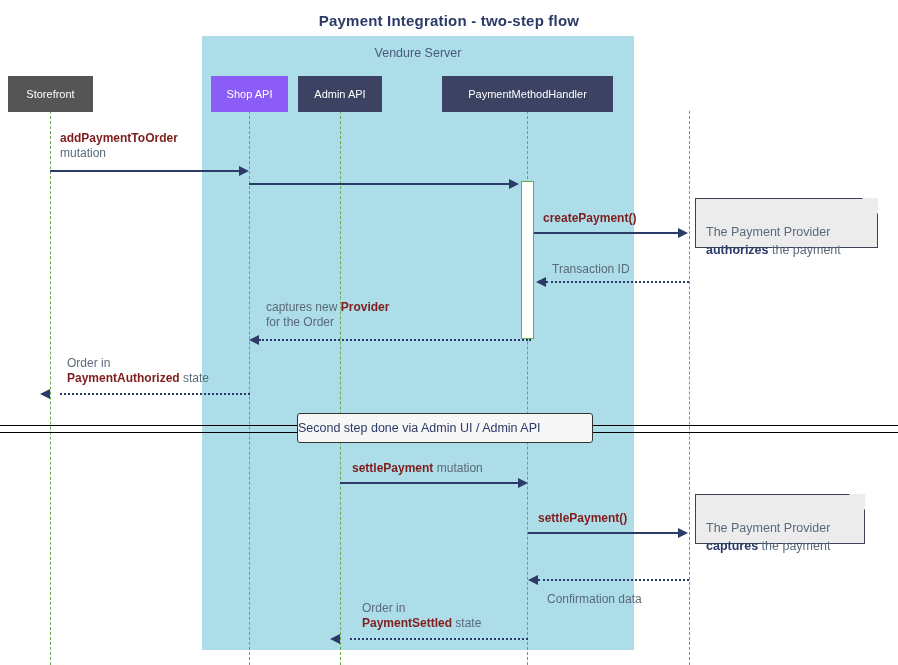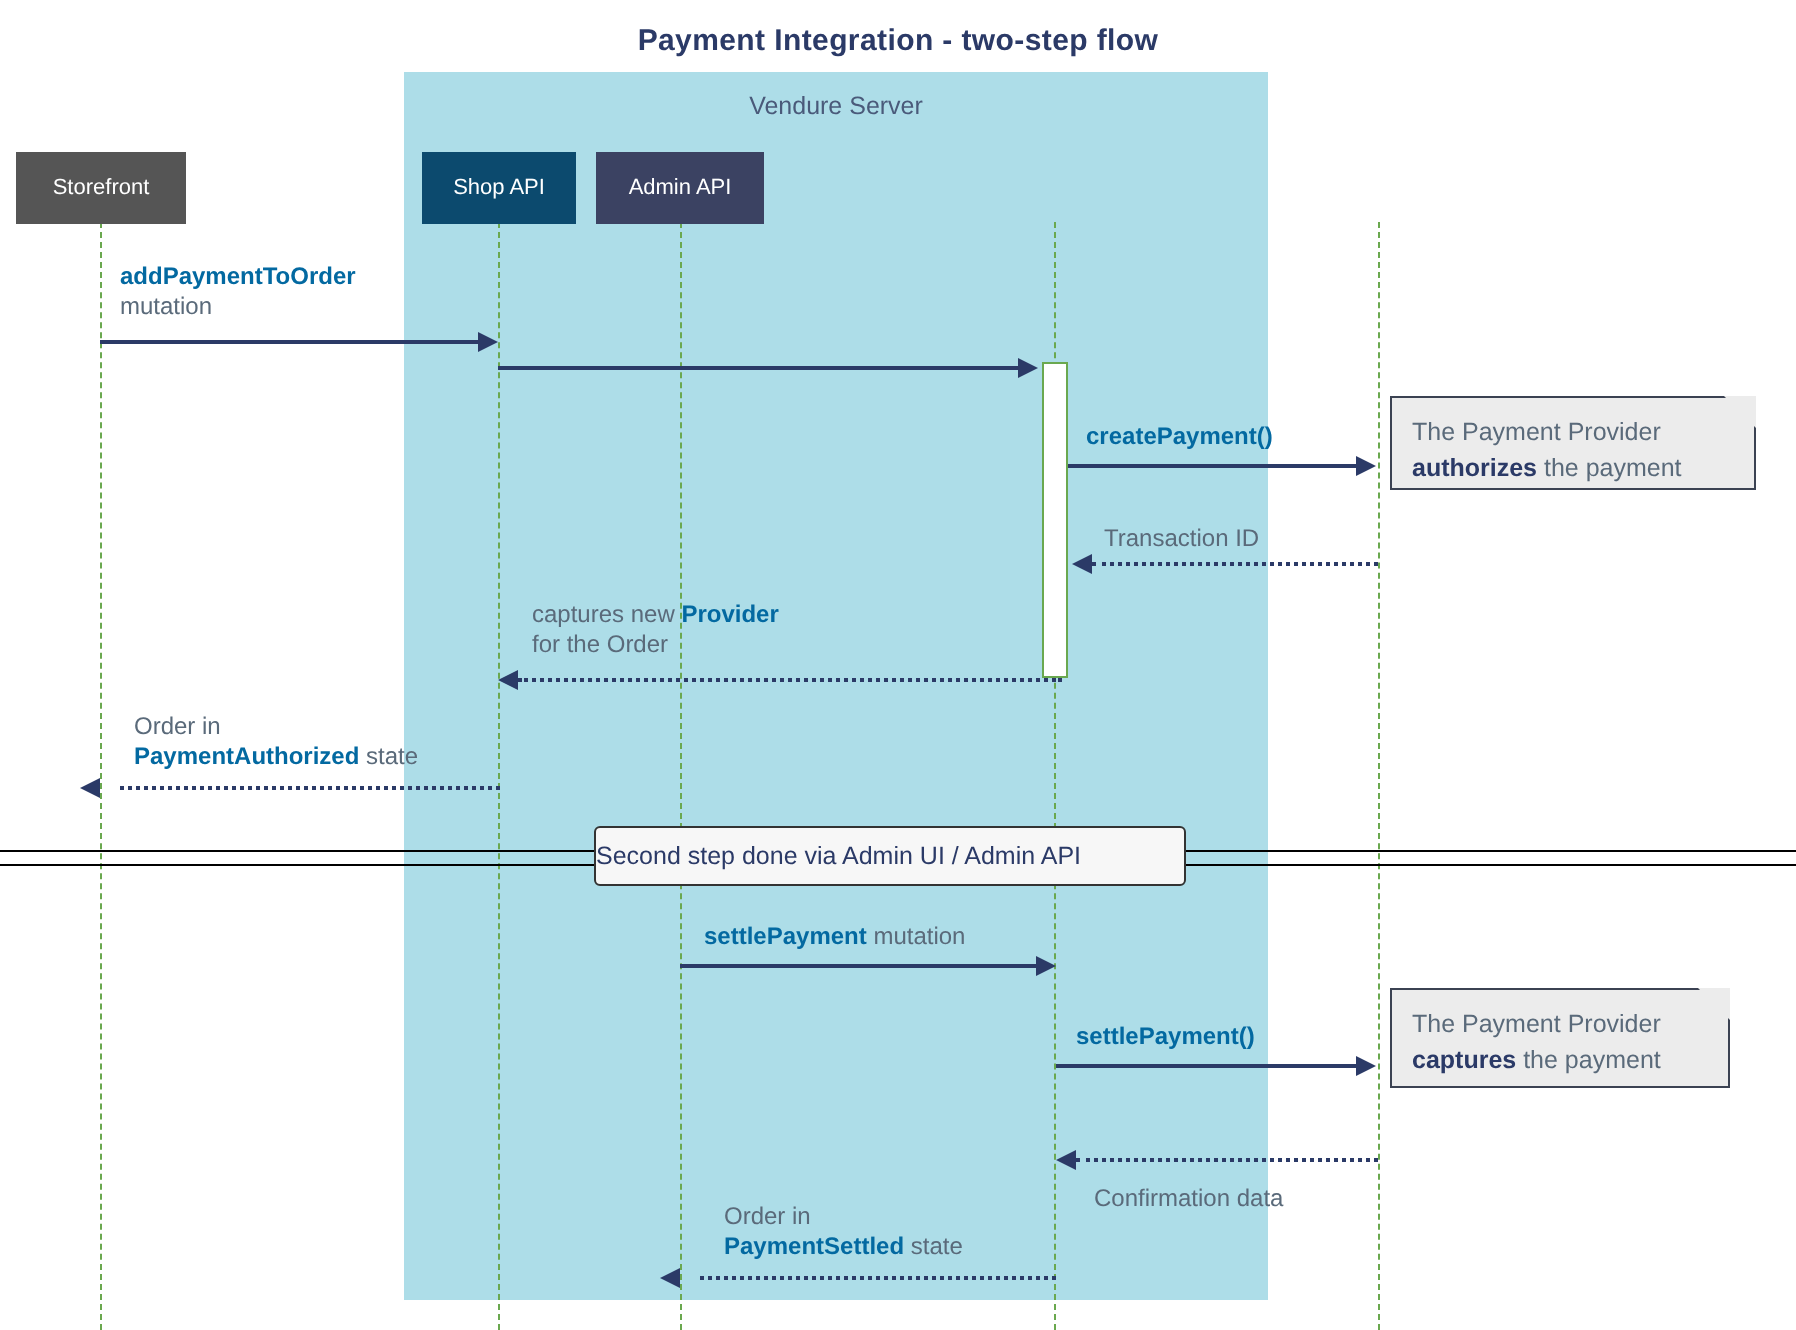--- a/index.html
+++ b/index.html
@@ -25,25 +25,25 @@
   .msg{position:absolute;height:0;border-top:2px solid #2b3a67;}
   .msg.dotted{border-top:2px dotted #2b3a67;}
   .arrowhead{position:absolute;width:0;height:0;}
   .arrowhead.right{border-top:5px solid transparent;border-bottom:5px solid transparent;
                    border-left:10px solid #2b3a67;}
   .arrowhead.left{border-top:5px solid transparent;border-bottom:5px solid transparent;
                   border-right:10px solid #2b3a67;}
 
   .msglabel{position:absolute;font-size:12px;color:#5a6a7a;line-height:15px;
             white-space:nowrap;}
-  .msglabel b{color:#0369a1;font-weight:bold;}
+  .msglabel b{color:#7f1d1d;font-weight:bold;}
 
   .note{position:absolute;background:#ececec;border:1px solid #3b4252;
         box-sizing:border-box;font-size:12.5px;color:#5a6a7a;line-height:18px;
-        padding:8px 10px;}
+        padding:24px 10px;}
   .note b{color:#2b3a67;font-weight:bold;}
   .note .foldline{position:absolute;right:-1px;top:-1px;width:0;height:0;
       border-left:16px solid transparent;border-top:16px solid #ececec;}
 
   .divline{position:absolute;height:0;border-top:1.6px solid #000;}
   .divbox{position:absolute;background:#f7f7f7;border:1.4px solid #333;border-radius:3px;
           display:flex;align-items:center;
           font-size:12.5px;color:#2b3a67;box-sizing:border-box;}
 </style>
 </head>
@@ -59,25 +59,28 @@
 
   <div class="lifeline" style="left:50px;top:111px;height:554px;"></div>
   <div class="lifeline" style="left:249px;top:111px;height:554px;"></div>
   <div class="lifeline" style="left:340px;top:111px;height:554px;"></div>
   <div class="lifeline" style="left:527px;top:111px;height:554px;"></div>
   <div class="lifeline" style="left:689px;top:111px;height:554px;"></div>
 
   <div class="actor" style="left:8px;top:76px;width:85px;height:36px;background:#555555;">
     <span>Storefront</span>
   </div>
-  <div class="actor" style="left:211px;top:76px;width:77px;height:36px;background:#0c4a6e;">
+  <div class="actor" style="left:211px;top:76px;width:77px;height:36px;background:#8b5cf6;">
     <span>Shop API</span>
   </div>
   <div class="actor" style="left:298px;top:76px;width:84px;height:36px;background:#3b4262;">
     <span>Admin API</span>
+  </div>
+  <div class="actor" style="left:442px;top:76px;width:171px;height:36px;background:#3b4262;">
+    <span>PaymentMethodHandler</span>
   </div>
 
   <div class="activation" style="left:521px;top:181px;width:13px;height:158px;"></div>
 
   <div class="msglabel" style="left:60px;top:131px;">
     <b>addPaymentToOrder</b><br>
     <span>mutation</span>
   </div>
   <div class="msg" style="left:50px;top:170px;width:191px;"></div>
   <div class="arrowhead right" style="left:239px;top:166px;"></div>

